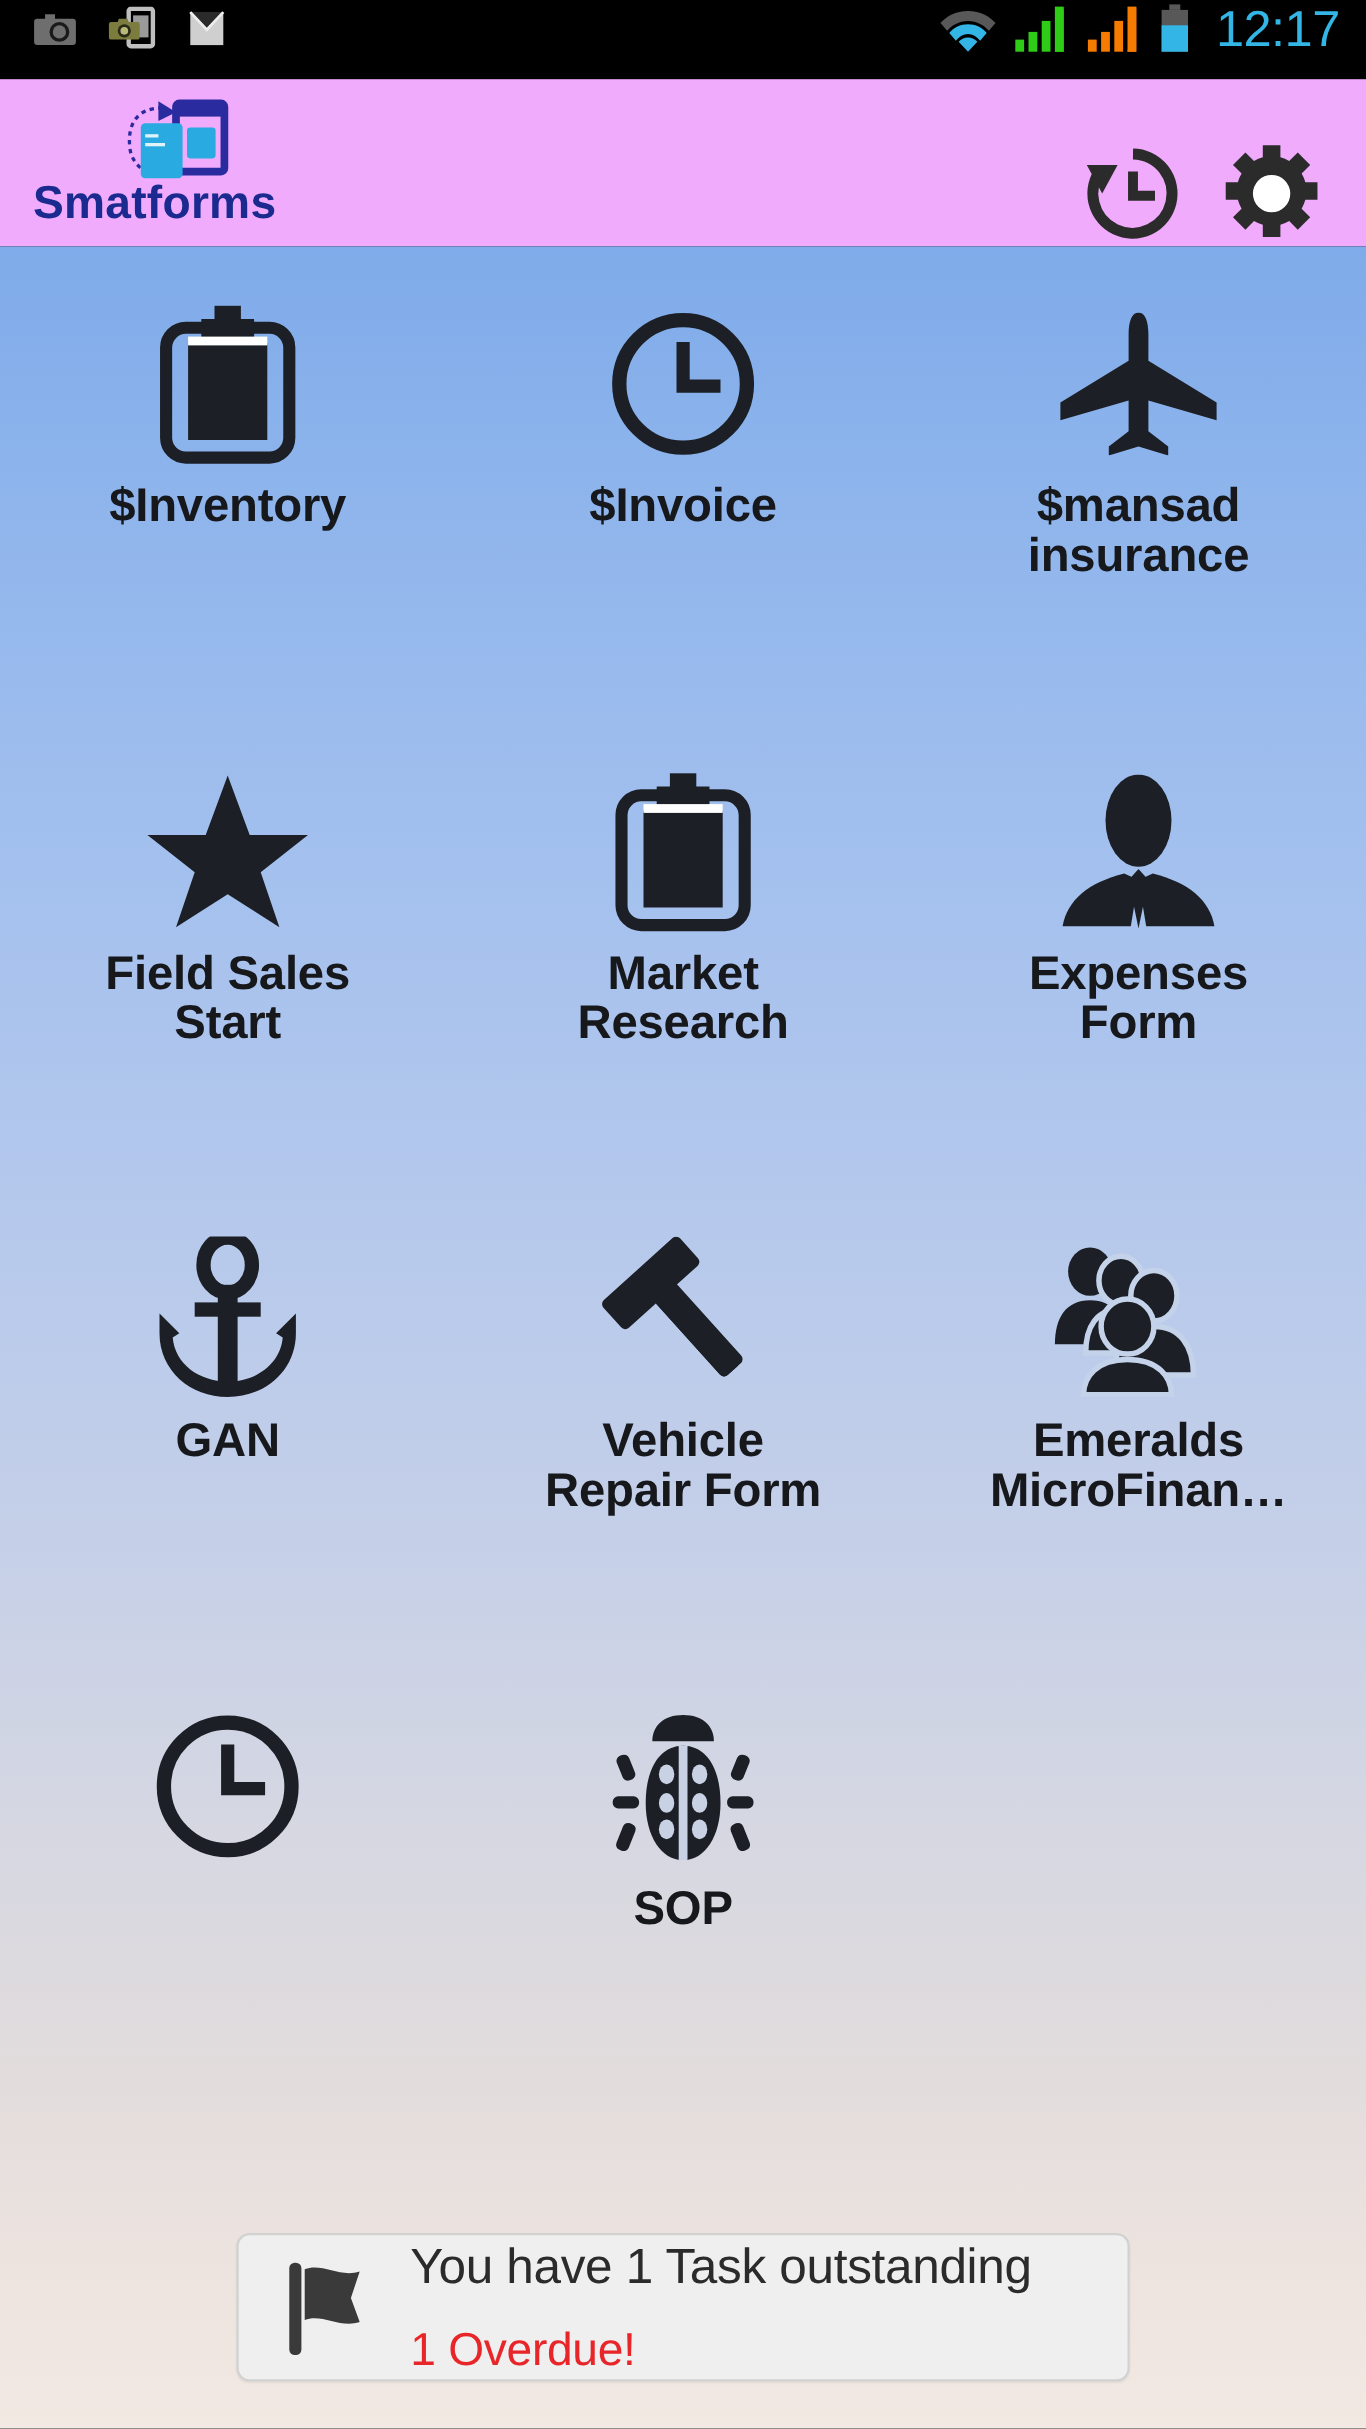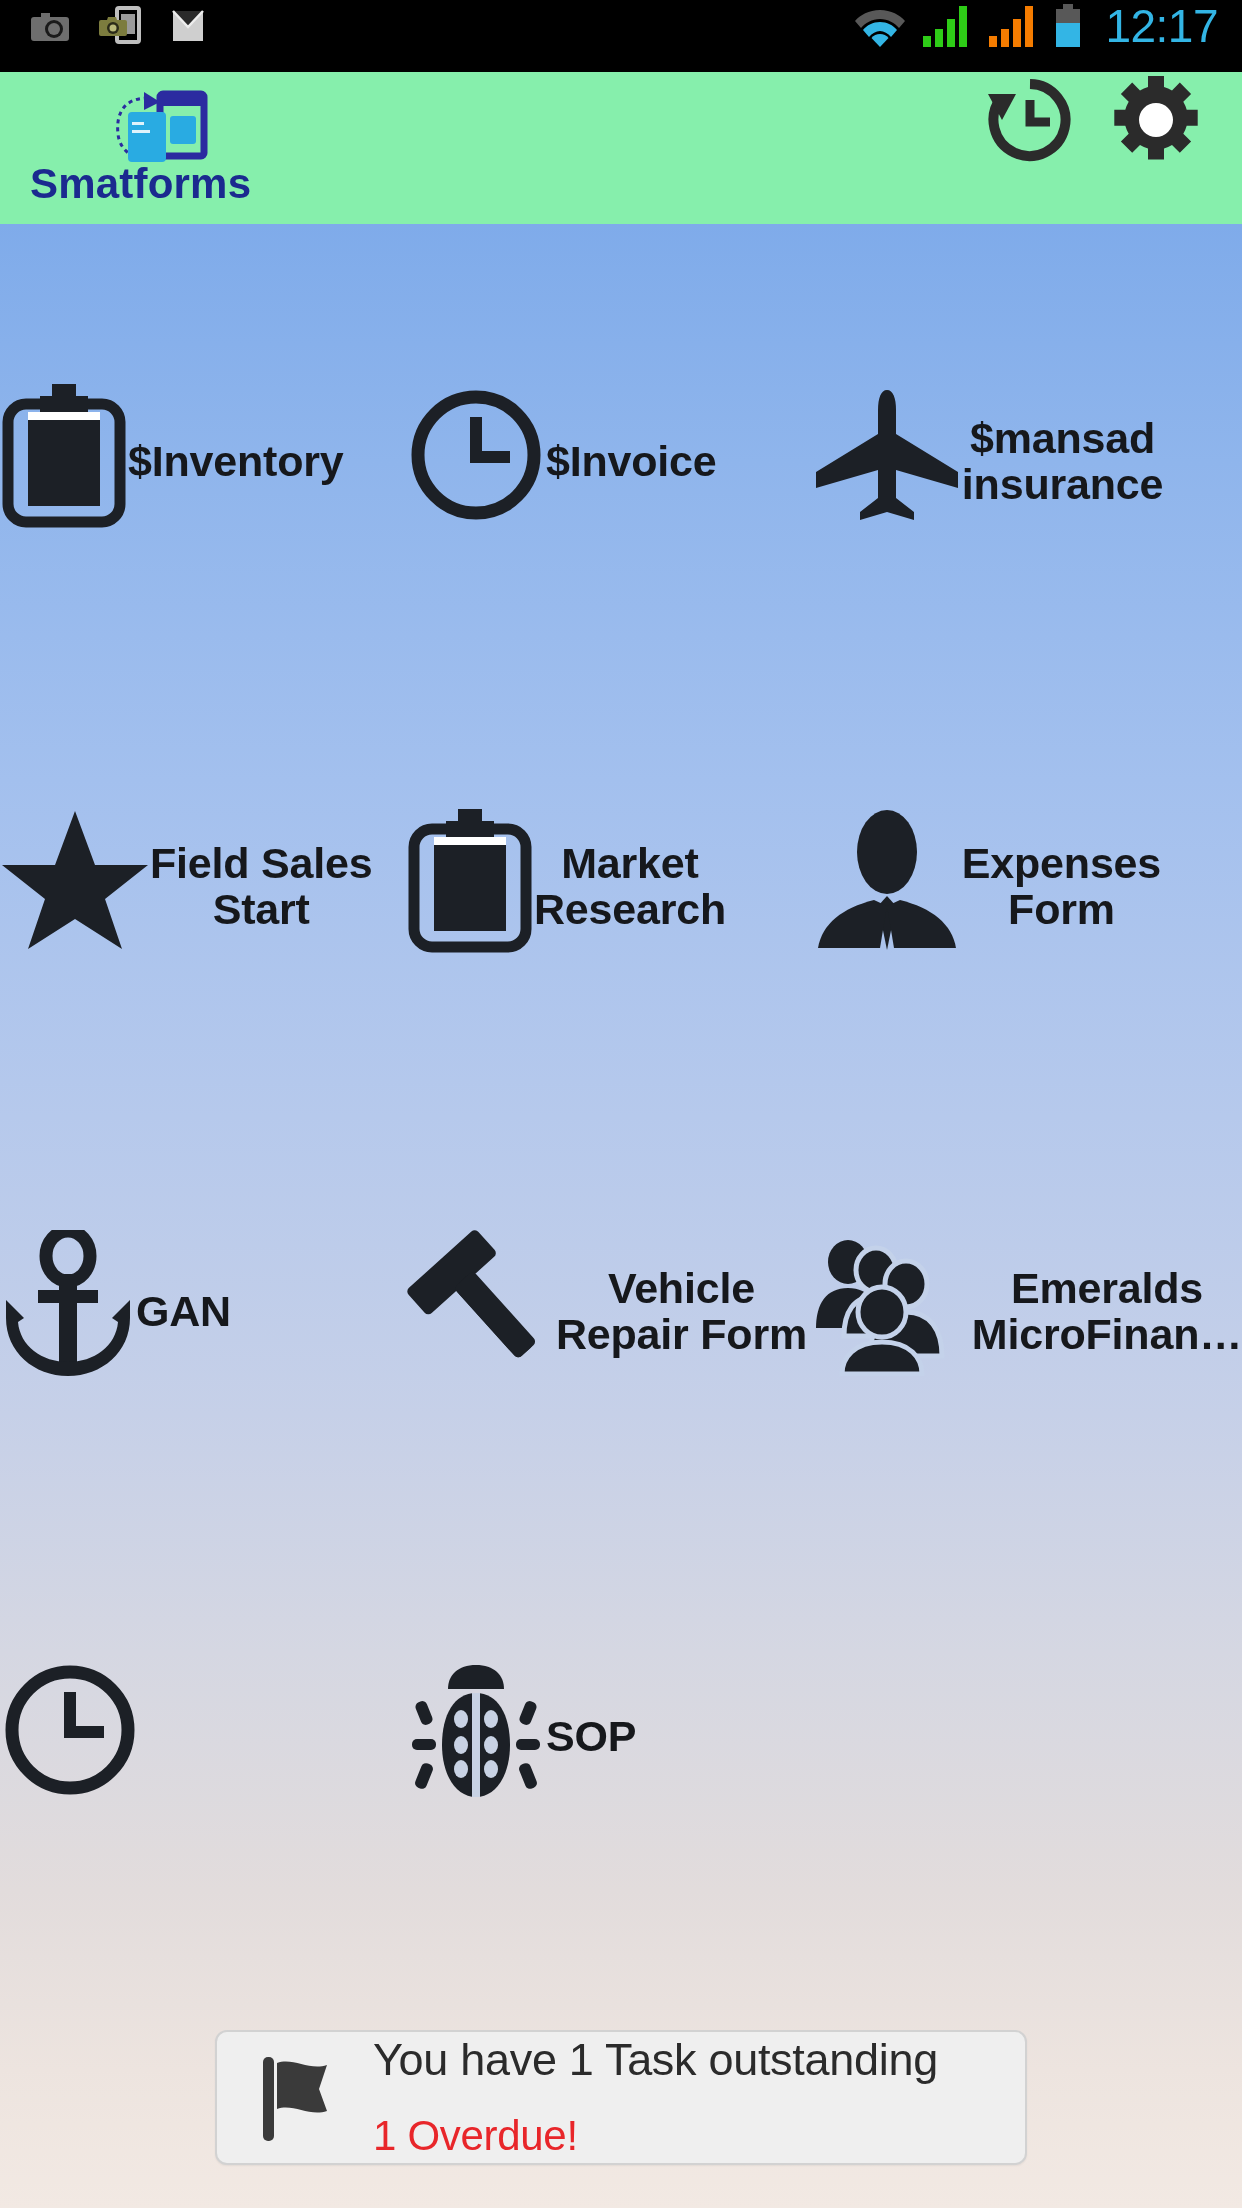--- a/index.html
+++ b/index.html
@@ -27,22 +27,22 @@
   #status-clock {
     color:#33B5E5; font-size:46px; font-weight:400;
     letter-spacing:-0.5px; line-height:1; margin-left:8px;
     font-family:"Liberation Sans", sans-serif;
   }
 
   
   #app-header {
     position:absolute; top:72px; left:0;
     width:1242px; height:152px;
-    background:#86efac;
-    display:flex; align-items:flex-start;
+    background:#f0abfc;
+    display:flex; align-items:flex-end;
   }
   #brand { position:relative; width:300px; height:152px; }
   #brand-logo { position:absolute; left:108px; top:14px; }
   #brand-name {
     position:absolute; left:30px; top:88px;
     font-size:42px; font-weight:bold;
     color:#1B2A8F; letter-spacing:0.2px;
   }
   #header-actions {
     margin-left:auto; display:flex; align-items:center;
@@ -66,21 +66,21 @@
       #F2E9E3 100%);
   }
   #grid {
     position:absolute; top:0; left:0;
     width:1242px; height:1700px;
     display:grid;
     grid-template-columns:repeat(3, 1fr);
     grid-template-rows:repeat(4, 1fr);
   }
   .tile {
-    display:flex; 
+    display:flex; flex-direction:column;
     align-items:center; justify-content:flex-start;
     padding-top:50px; cursor:pointer; position:relative;
   }
   .tile-icon {
     height:150px; display:flex;
     align-items:center; justify-content:center;
     margin-bottom:14px;
   }
   .tile-label {
     font-size:43px; font-weight:bold; color:#16181C;

